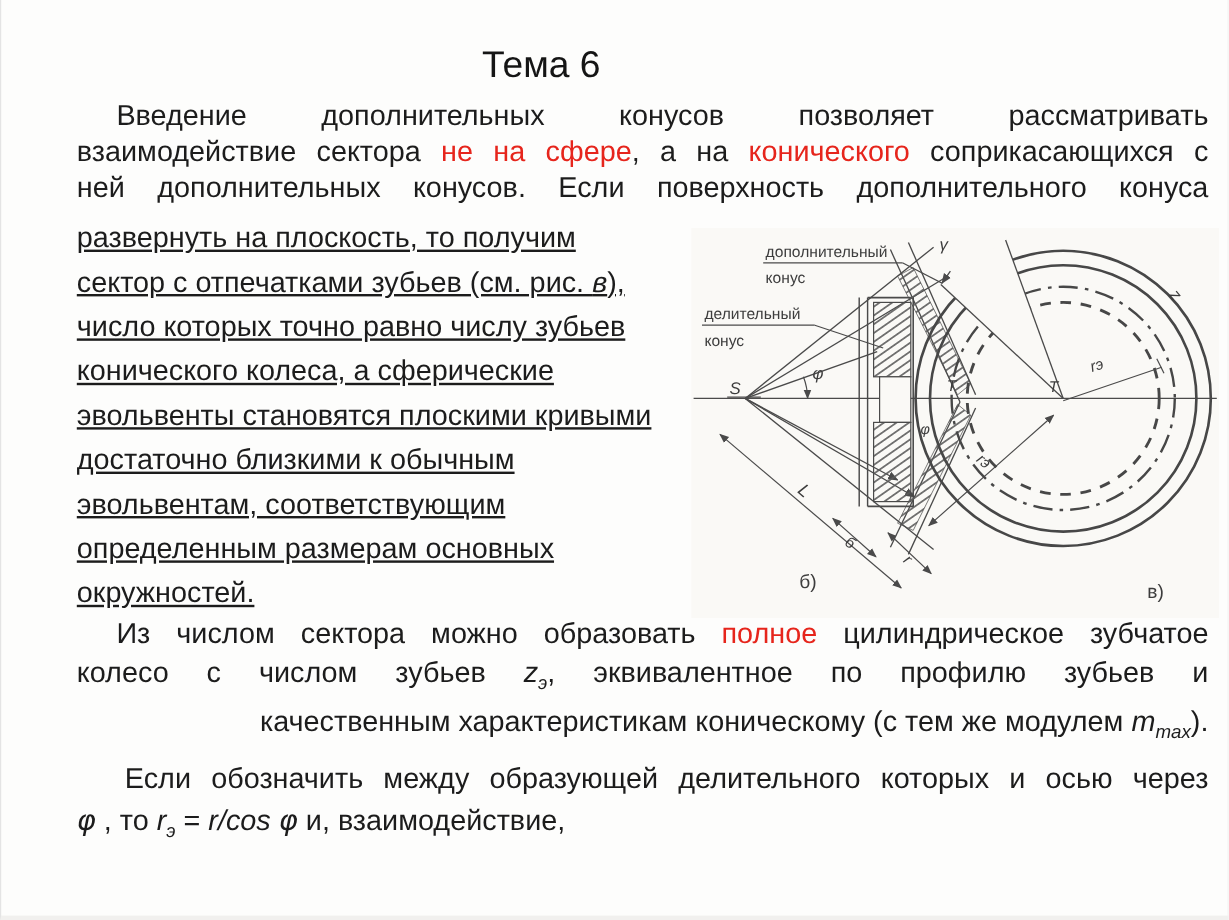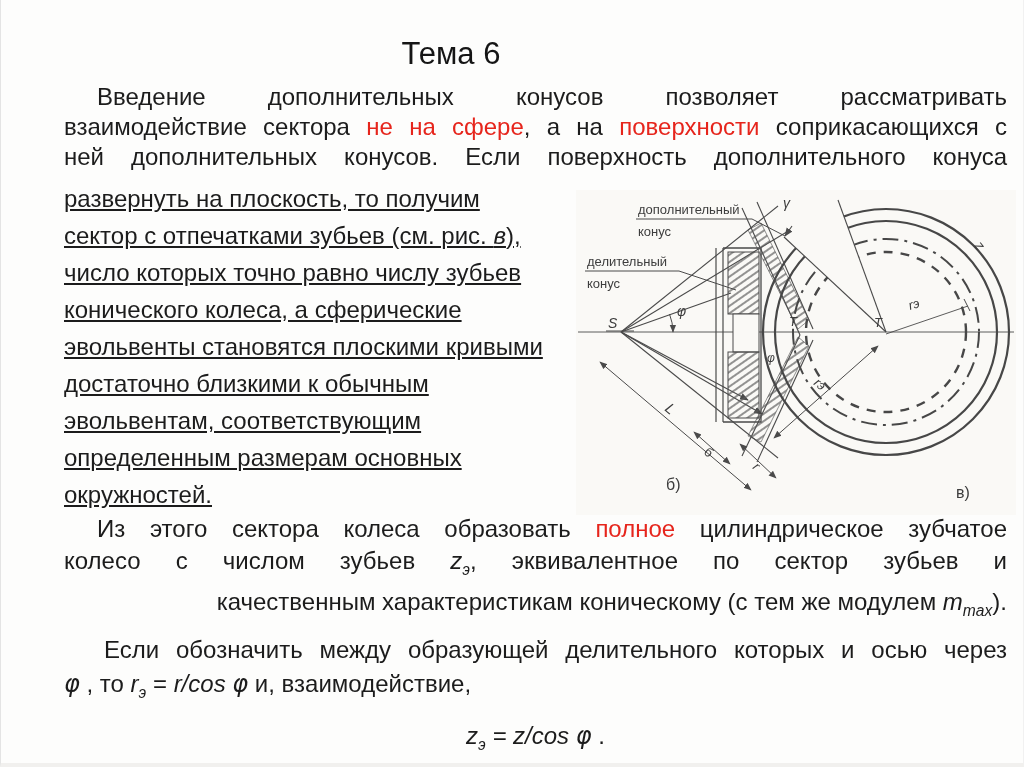--- a/index.html
+++ b/index.html
@@ -44,48 +44,47 @@
 </style>
 </head>
 <body>
 
 <div class="slide">
 
   <div class="title">Тема 6</div>
 
   <div>
     <div class="jline ind33">Введение дополнительных конусов позволяет рассматривать</div>
-    <div class="jline"><span>взаимодействие сектора </span><span class="red">не на сфере</span><span>, а на </span><span class="red">поверхности</span><span> соприкасающихся с</span></div>
+    <div class="jline"><span>взаимодействие сектора </span><span class="red">не на сфере</span><span>, а на </span><span class="red">конического</span><span> соприкасающихся с</span></div>
     <div class="jline">ней дополнительных конусов. Если поверхность дополнительного конуса</div>
   </div>
 
   <div class="wrapcol">
     <div class="wline">развернуть на плоскость, то получим</div>
     <div class="wline"><span>сектор с отпечатками зубьев (см. рис. </span><span class="v">в</span><span>),</span></div>
     <div class="wline">число которых точно равно числу зубьев</div>
     <div class="wline">конического колеса, а сферические</div>
     <div class="wline">эвольвенты становятся плоскими кривыми</div>
     <div class="wline">достаточно близкими к обычным</div>
     <div class="wline">эвольвентам, соответствующим</div>
     <div class="wline">определенным размерам основных</div>
     <div class="wline">окружностей.</div>
   </div>
 
   <div>
-    <div class="p2line ind33"><span>Из этого сектора колеса образовать </span><span class="red">полное</span><span> цилиндрическое зубчатое</span></div>
-    <div class="p2line"><span>колесо с числом зубьев </span><span class="v">z</span><sub class="v">э</sub><span>, эквивалентное по сектор зубьев и</span></div>
+    <div class="p2line ind33"><span>Из числом сектора можно образовать </span><span class="red">полное</span><span> цилиндрическое зубчатое</span></div>
+    <div class="p2line"><span>колесо с числом зубьев </span><span class="v">z</span><sub class="v">э</sub><span>, эквивалентное по профилю зубьев и</span></div>
     <div class="p2last"><span>качественным характеристикам коническому (с тем же модулем </span><span class="v">m</span><sub class="v">max</sub><span>).</span></div>
   </div>
 
   <div>
     <div class="p3l1 ind40">Если обозначить между образующей делительного которых и осью через</div>
     <div class="p3l2"><span class="phi">φ</span><span> , то </span><span class="v">r</span><sub class="v">э</sub><span> = </span><span class="v">r/cos </span><span class="phi">φ</span><span> и, взаимодействие,</span></div>
   </div>
 
-  <div class="formula"><span class="v">z</span><sub class="v">э</sub><span class="v"> = z/cos </span><span class="phi">φ</span><span> .</span></div>
 
   <div class="figure">
     <svg viewBox="0 0 440 325" width="440" height="325">
       <defs>
         <pattern id="h1" patternUnits="userSpaceOnUse" width="6" height="6" patternTransform="rotate(55)">
           <line x1="3" y1="0" x2="3" y2="6" stroke="#5a5a5a" stroke-width="1.3"></line>
         </pattern>
         <marker id="ar" viewBox="0 0 10 10" refX="9" refY="5" markerWidth="8" markerHeight="8" orient="auto-start-reverse">
           <path d="M0 1 L10 5 L0 9 z" fill="#4a4a4a"></path>
         </marker>

